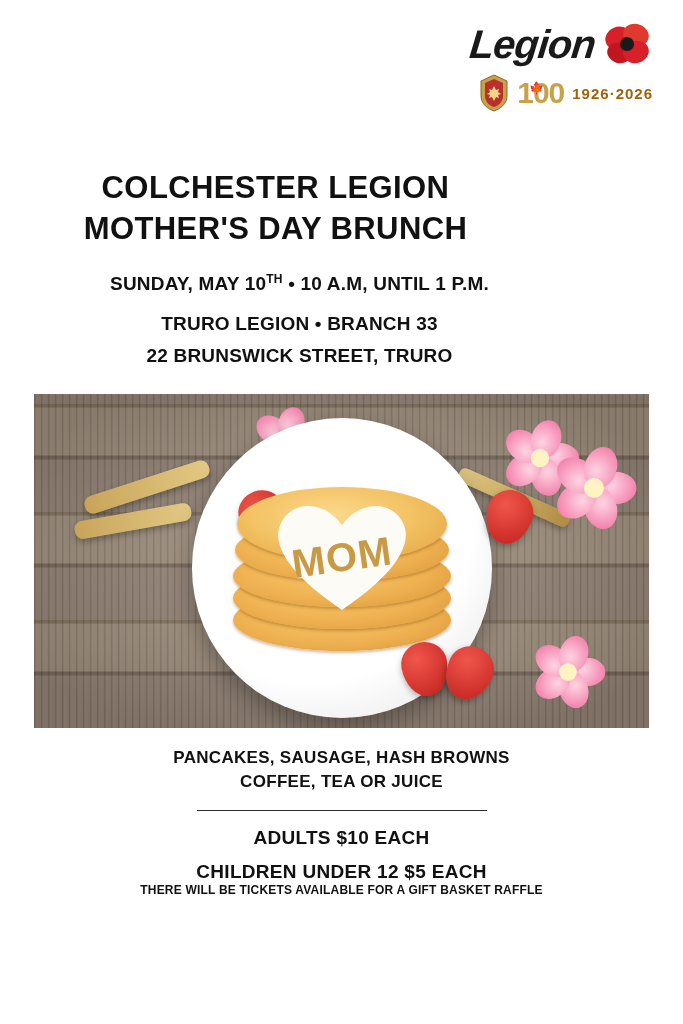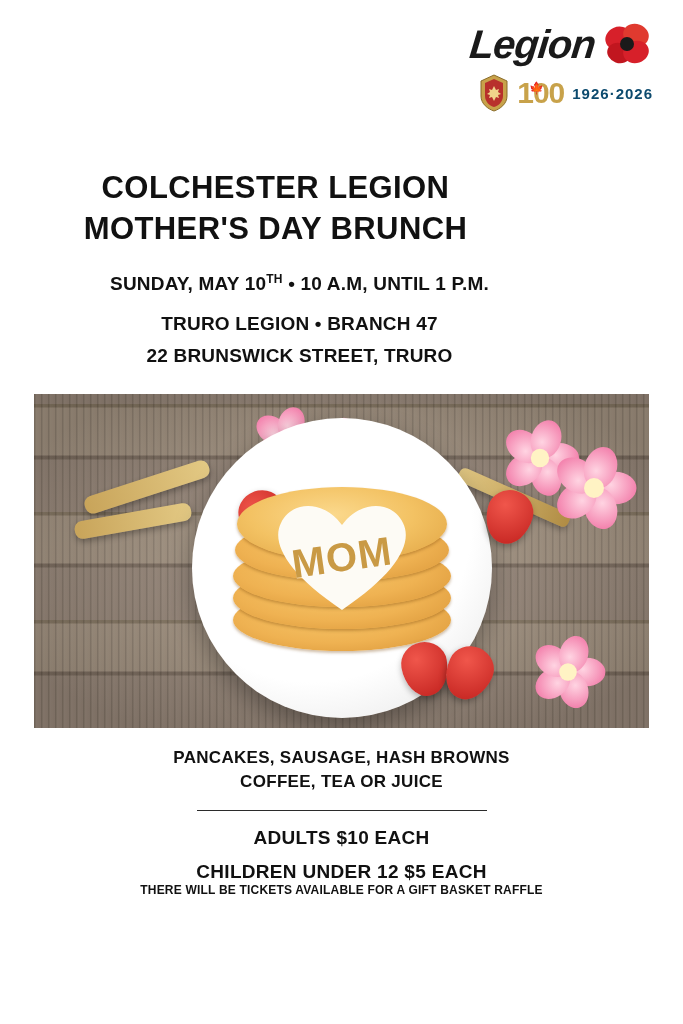--- a/index.html
+++ b/index.html
@@ -70,21 +70,21 @@
   .cent .leaf {
     position: absolute;
     left: 12px;
     top: 4px;
     color: #c0392b;
     font-size: 12px;
   }
   .years {
     font-weight: bold;
     font-size: 15px;
-    color: #0c4a6e;
+    color: #a16207;
     letter-spacing: 1px;
   }
 
   
   .headings {
     position: absolute;
     top: 168px;
     left: 0;
     width: 551px;
     text-align: center;
@@ -340,21 +340,21 @@
     <span class="years">1926·2026</span>
   </div>
 </div>
 
 <div class="headings">
   <div class="title-1">COLCHESTER LEGION</div>
   <div class="title-2">MOTHER'S DAY BRUNCH</div>
   <div class="subline sub-1">
     <span>SUNDAY, MAY 10</span><span class="sup">TH</span><span> • 10 A.M, UNTIL 1 P.M.</span>
   </div>
-  <div class="subline sub-2">TRURO LEGION • BRANCH 47</div>
+  <div class="subline sub-2">TRURO LEGION • BRANCH 33</div>
   <div class="subline sub-3">22 BRUNSWICK STREET, TRURO</div>
 </div>
 
 <div class="photo">
   <div class="wood"></div>
 
   <div class="fork"></div>
   <div class="fork fork2"></div>
   <div class="knife"></div>
 

